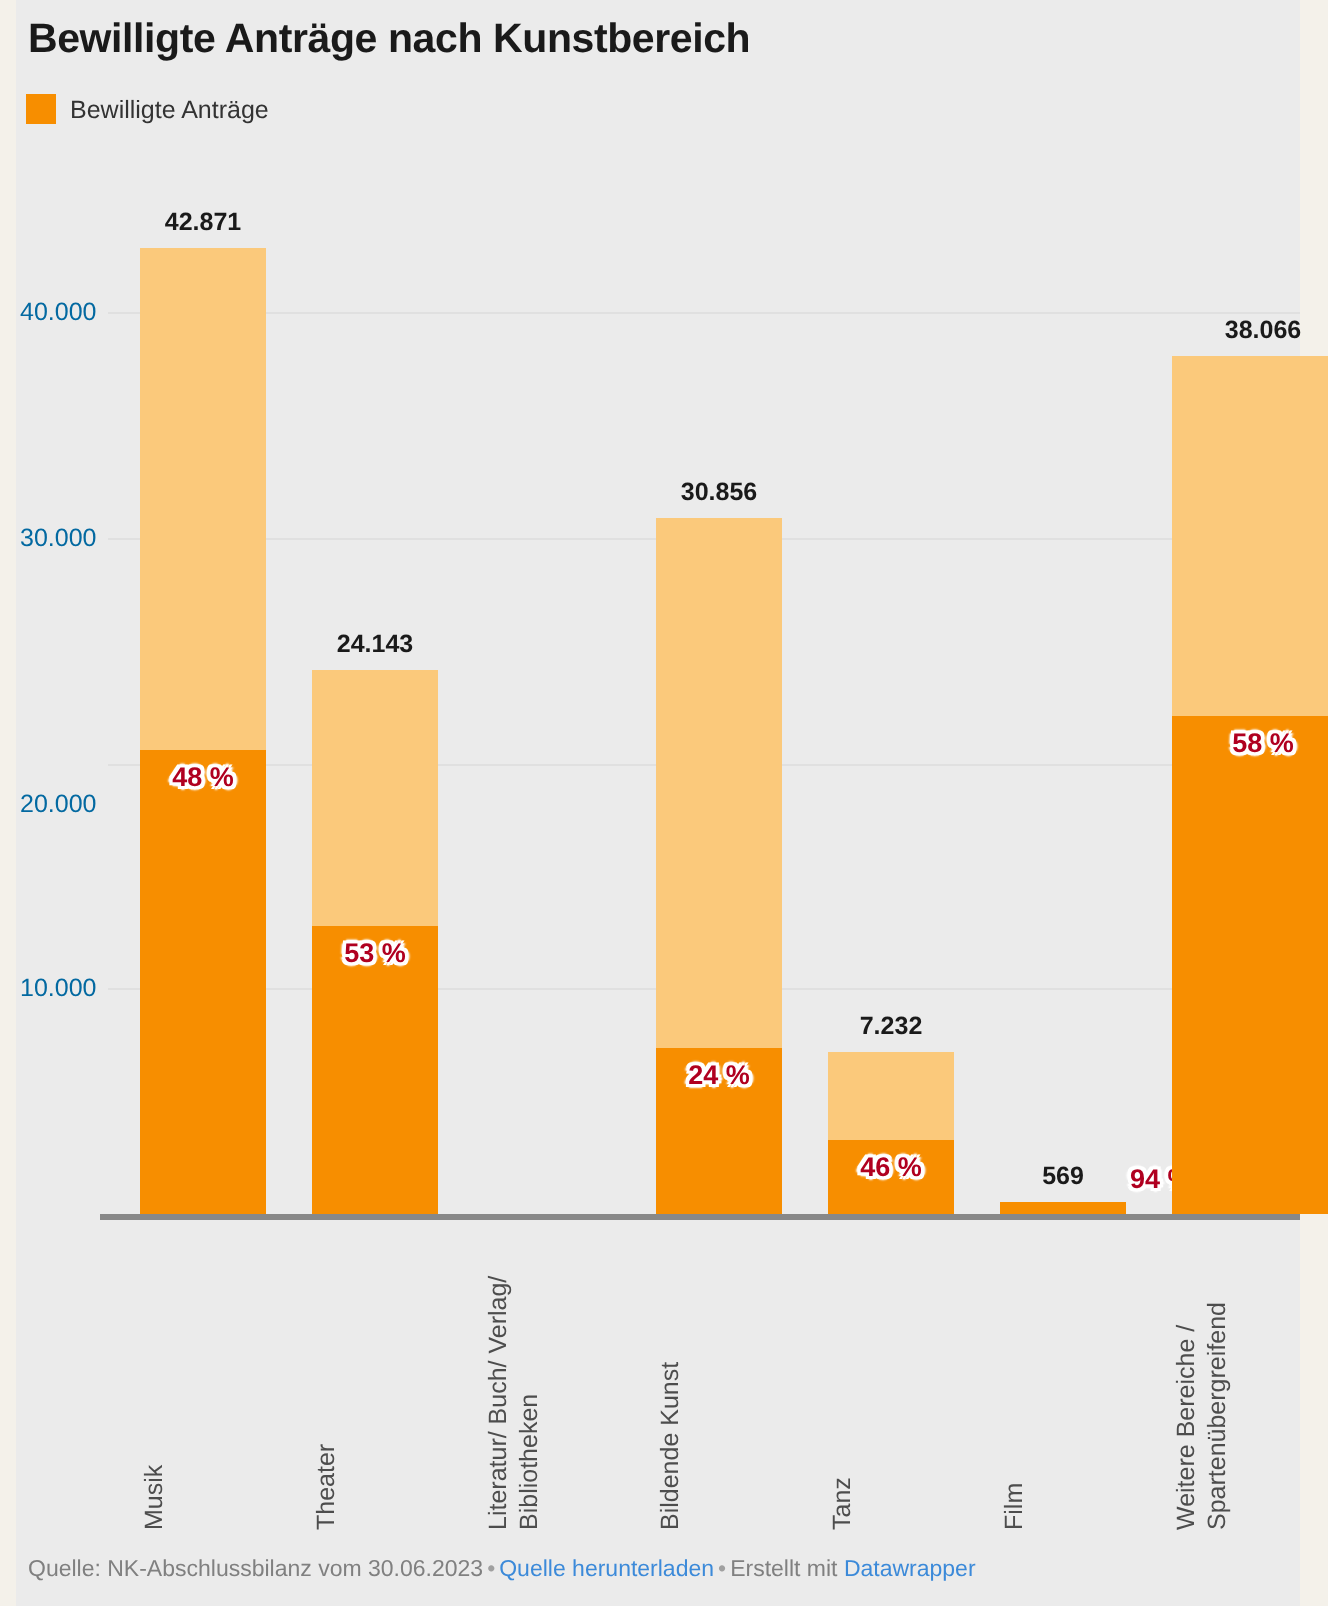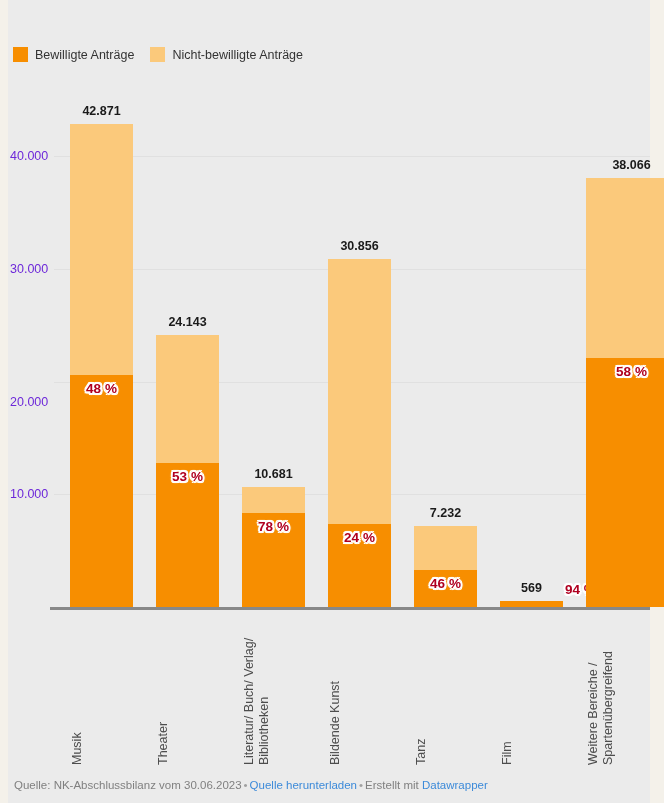--- a/index.html
+++ b/index.html
@@ -72,21 +72,21 @@
     right: 0;
     height: 1px;
     background: #E0E0E0;
   }
   .tick-label {
     position: absolute;
     left: 2px;
     width: 58px;
     text-align: left;
     font-size: 12.5px;
-    color: #6d28d9;
+    color: #0369a1;
     transform: translateY(-50%);
     white-space: nowrap;
   }
   .tick-dash {
     position: absolute;
     left: 70px;
     width: 12px;
     height: 1px;
     background: #C9C9C9;
   }
@@ -178,29 +178,26 @@
     color: #3C8AD9;
     text-decoration: none;
   }
   .footer .sep { color: #A0A0A0; padding: 0 2px; }
 </style>
 </head>
 <body>
 
 <div id="canvas">
 
+  <div class="chart-title">Bewilligte Anträge nach Kunstbereich</div>
 
   <div class="legend">
     <div class="legend-item">
       <span class="legend-swatch" style="background:#F78E00"></span>
       <span class="legend-label">Bewilligte Anträge</span>
-    </div>
-    <div class="legend-item">
-      <span class="legend-swatch" style="background:#FBC97B"></span>
-      <span class="legend-label">Nicht-bewilligte Anträge</span>
     </div>
   </div>
 
   <div id="plot">
       <div class="gridline" style="top: 416.3px;"></div>
       <div class="tick-dash" style="top: 416.3px;"></div>
       <div class="tick-label" style="top: 416.3px;">10.000</div>
       <div class="gridline" style="top: 303.6px;"></div>
       <div class="tick-dash" style="top: 303.6px;"></div>
       <div class="tick-label" style="top: 303.6px; margin-top: 20px;">20.000</div>
@@ -218,26 +215,20 @@
         <div class="bar-pct" style="bottom: 210.914px;"><span>48</span> <span class="sym">%</span></div>
       </div>
       <div class="cat-label" style="left: 62px; width: 63px; top: 537px; height: 150px;">Musik</div>
       <div class="bar-group" style="left: 148px; width: 63px; bottom: 91px; height: 272.092px;">
         <div class="bar-total" style="height: 272.092px;"></div>
         <div class="bar-approved" style="height: 144.211px;"></div>
         <div class="bar-value" style="bottom: 278.092px;">24.143</div>
         <div class="bar-pct" style="bottom: 123.211px;"><span>53</span> <span class="sym">%</span></div>
       </div>
       <div class="cat-label" style="left: 148px; width: 63px; top: 537px; height: 150px;">Theater</div>
-      <div class="bar-group" style="left: 234px; width: 63px; bottom: 91px; height: 120.375px;">
-        <div class="bar-total" style="height: 120.375px;"></div>
-        <div class="bar-approved" style="height: 93.8904px;"></div>
-        <div class="bar-value" style="bottom: 126.375px;">10.681</div>
-        <div class="bar-pct" style="bottom: 72.8904px;"><span>78</span> <span class="sym">%</span></div>
-      </div>
       <div class="cat-label" style="left: 234px; width: 63px; top: 537px; height: 150px;">Literatur/ Buch/ Verlag/
 Bibliotheken</div>
       <div class="bar-group" style="left: 320px; width: 63px; bottom: 91px; height: 347.747px;">
         <div class="bar-total" style="height: 347.747px;"></div>
         <div class="bar-approved" style="height: 83.4544px;"></div>
         <div class="bar-value" style="bottom: 353.747px;">30.856</div>
         <div class="bar-pct" style="bottom: 62.4543px;"><span>24</span> <span class="sym">%</span></div>
       </div>
       <div class="cat-label" style="left: 320px; width: 63px; top: 537px; height: 150px;">Bildende Kunst</div>
       <div class="bar-group" style="left: 406px; width: 63px; bottom: 91px; height: 81.5046px;">

